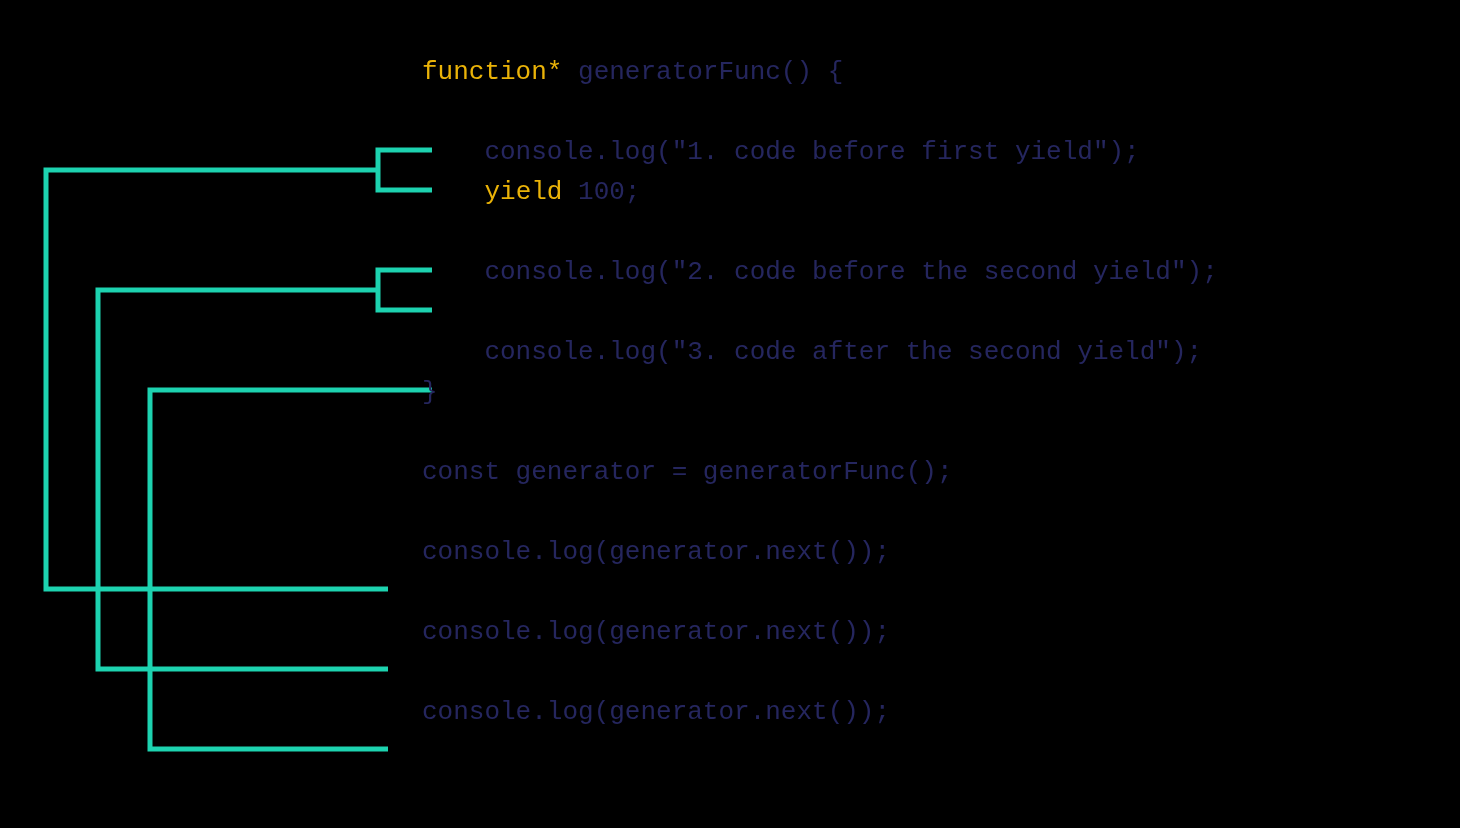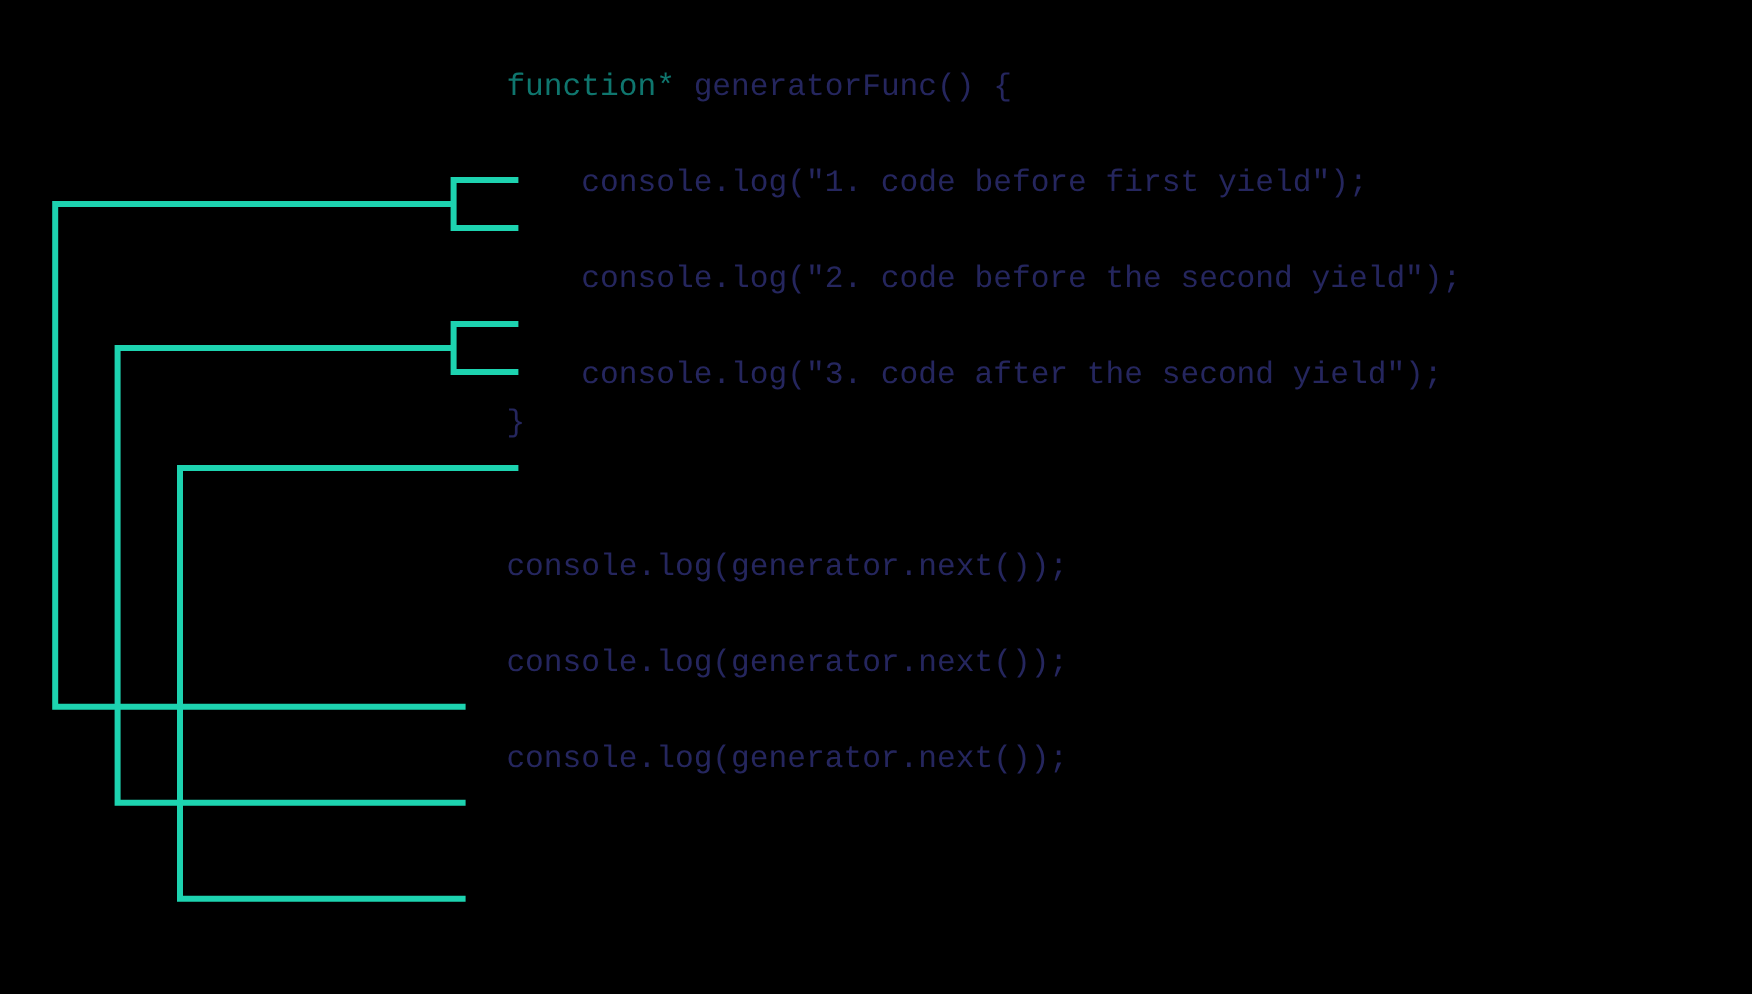--- a/index.html
+++ b/index.html
@@ -20,21 +20,21 @@
     .code-container {
       position: absolute;
       left: 422px;
       top: 52px;
     }
     .code-line {
       white-space: pre;
       color: #25265e;
     }
     .keyword {
-      color: #0f766e;
+      color: #eab308;
     }
     svg.connectors {
       position: absolute;
       left: 0;
       top: 0;
       width: 1460px;
       height: 828px;
       pointer-events: none;
     }
   </style>
@@ -48,25 +48,27 @@
     <path d="M 388 669 L 98 669 L 98 290 L 378 290" stroke="#1dd3b0" stroke-width="5" fill="none" stroke-linejoin="miter"></path>
     <path d="M 378 290 L 378 270 L 432 270" stroke="#1dd3b0" stroke-width="5" fill="none" stroke-linejoin="miter"></path>
     <path d="M 378 290 L 378 310 L 432 310" stroke="#1dd3b0" stroke-width="5" fill="none" stroke-linejoin="miter"></path>
     <path d="M 388 749 L 150 749 L 150 390 L 432 390" stroke="#1dd3b0" stroke-width="5" fill="none" stroke-linecap="butt" stroke-linejoin="miter"></path>
   </svg>
 
 <div class="code-container">
     <div class="code-line"><span class="keyword">function*</span> generatorFunc() {</div>
     <div class="code-line">&nbsp;</div>
     <div class="code-line">    console.log("1. code before first yield");</div>
+    <div class="code-line">    <span class="keyword">yield</span> 100;</div>
     <div class="code-line">&nbsp;</div>
     <div class="code-line">    console.log("2. code before the second yield");</div>
     <div class="code-line">&nbsp;</div>
     <div class="code-line">    console.log("3. code after the second yield");</div>
     <div class="code-line">}</div>
     <div class="code-line">&nbsp;</div>
+    <div class="code-line">const generator = generatorFunc();</div>
     <div class="code-line">&nbsp;</div>
     <div class="code-line">console.log(generator.next());</div>
     <div class="code-line">&nbsp;</div>
     <div class="code-line">console.log(generator.next());</div>
     <div class="code-line">&nbsp;</div>
     <div class="code-line">console.log(generator.next());</div>
   </div>
 
 </body></html>

